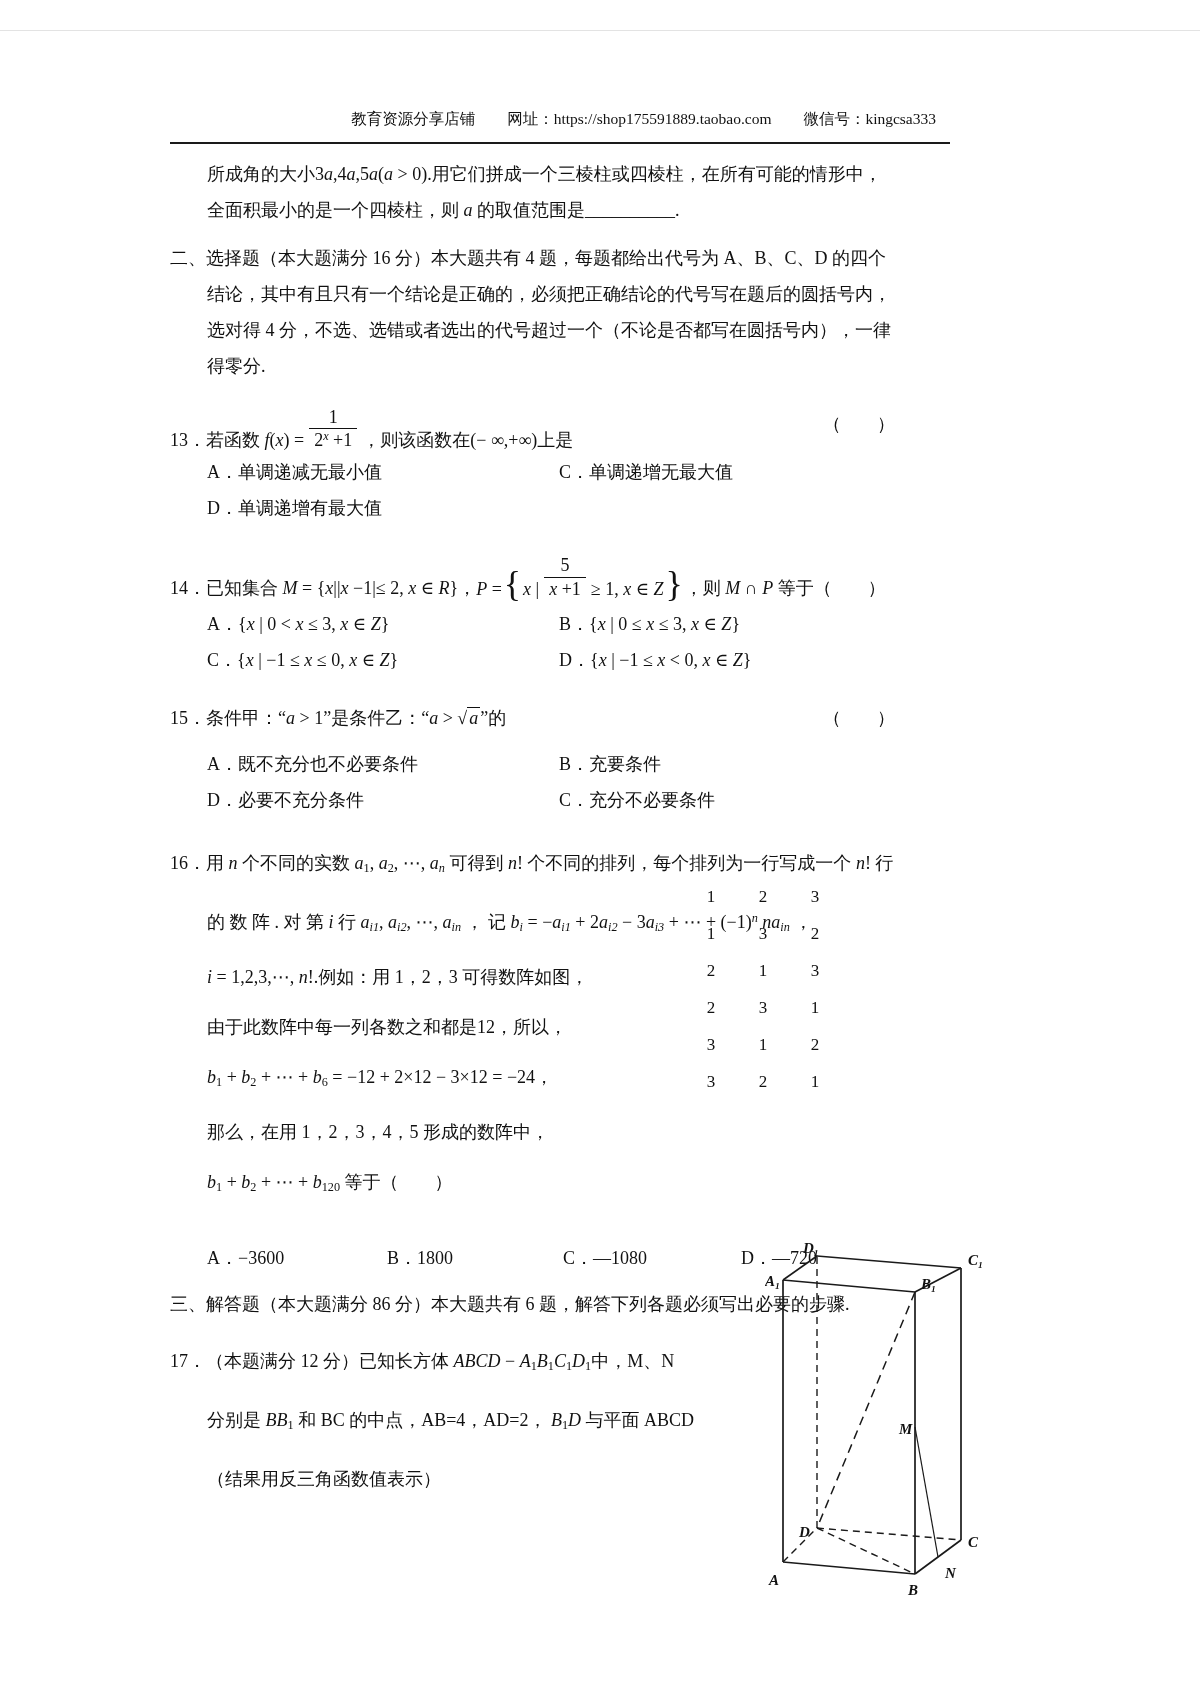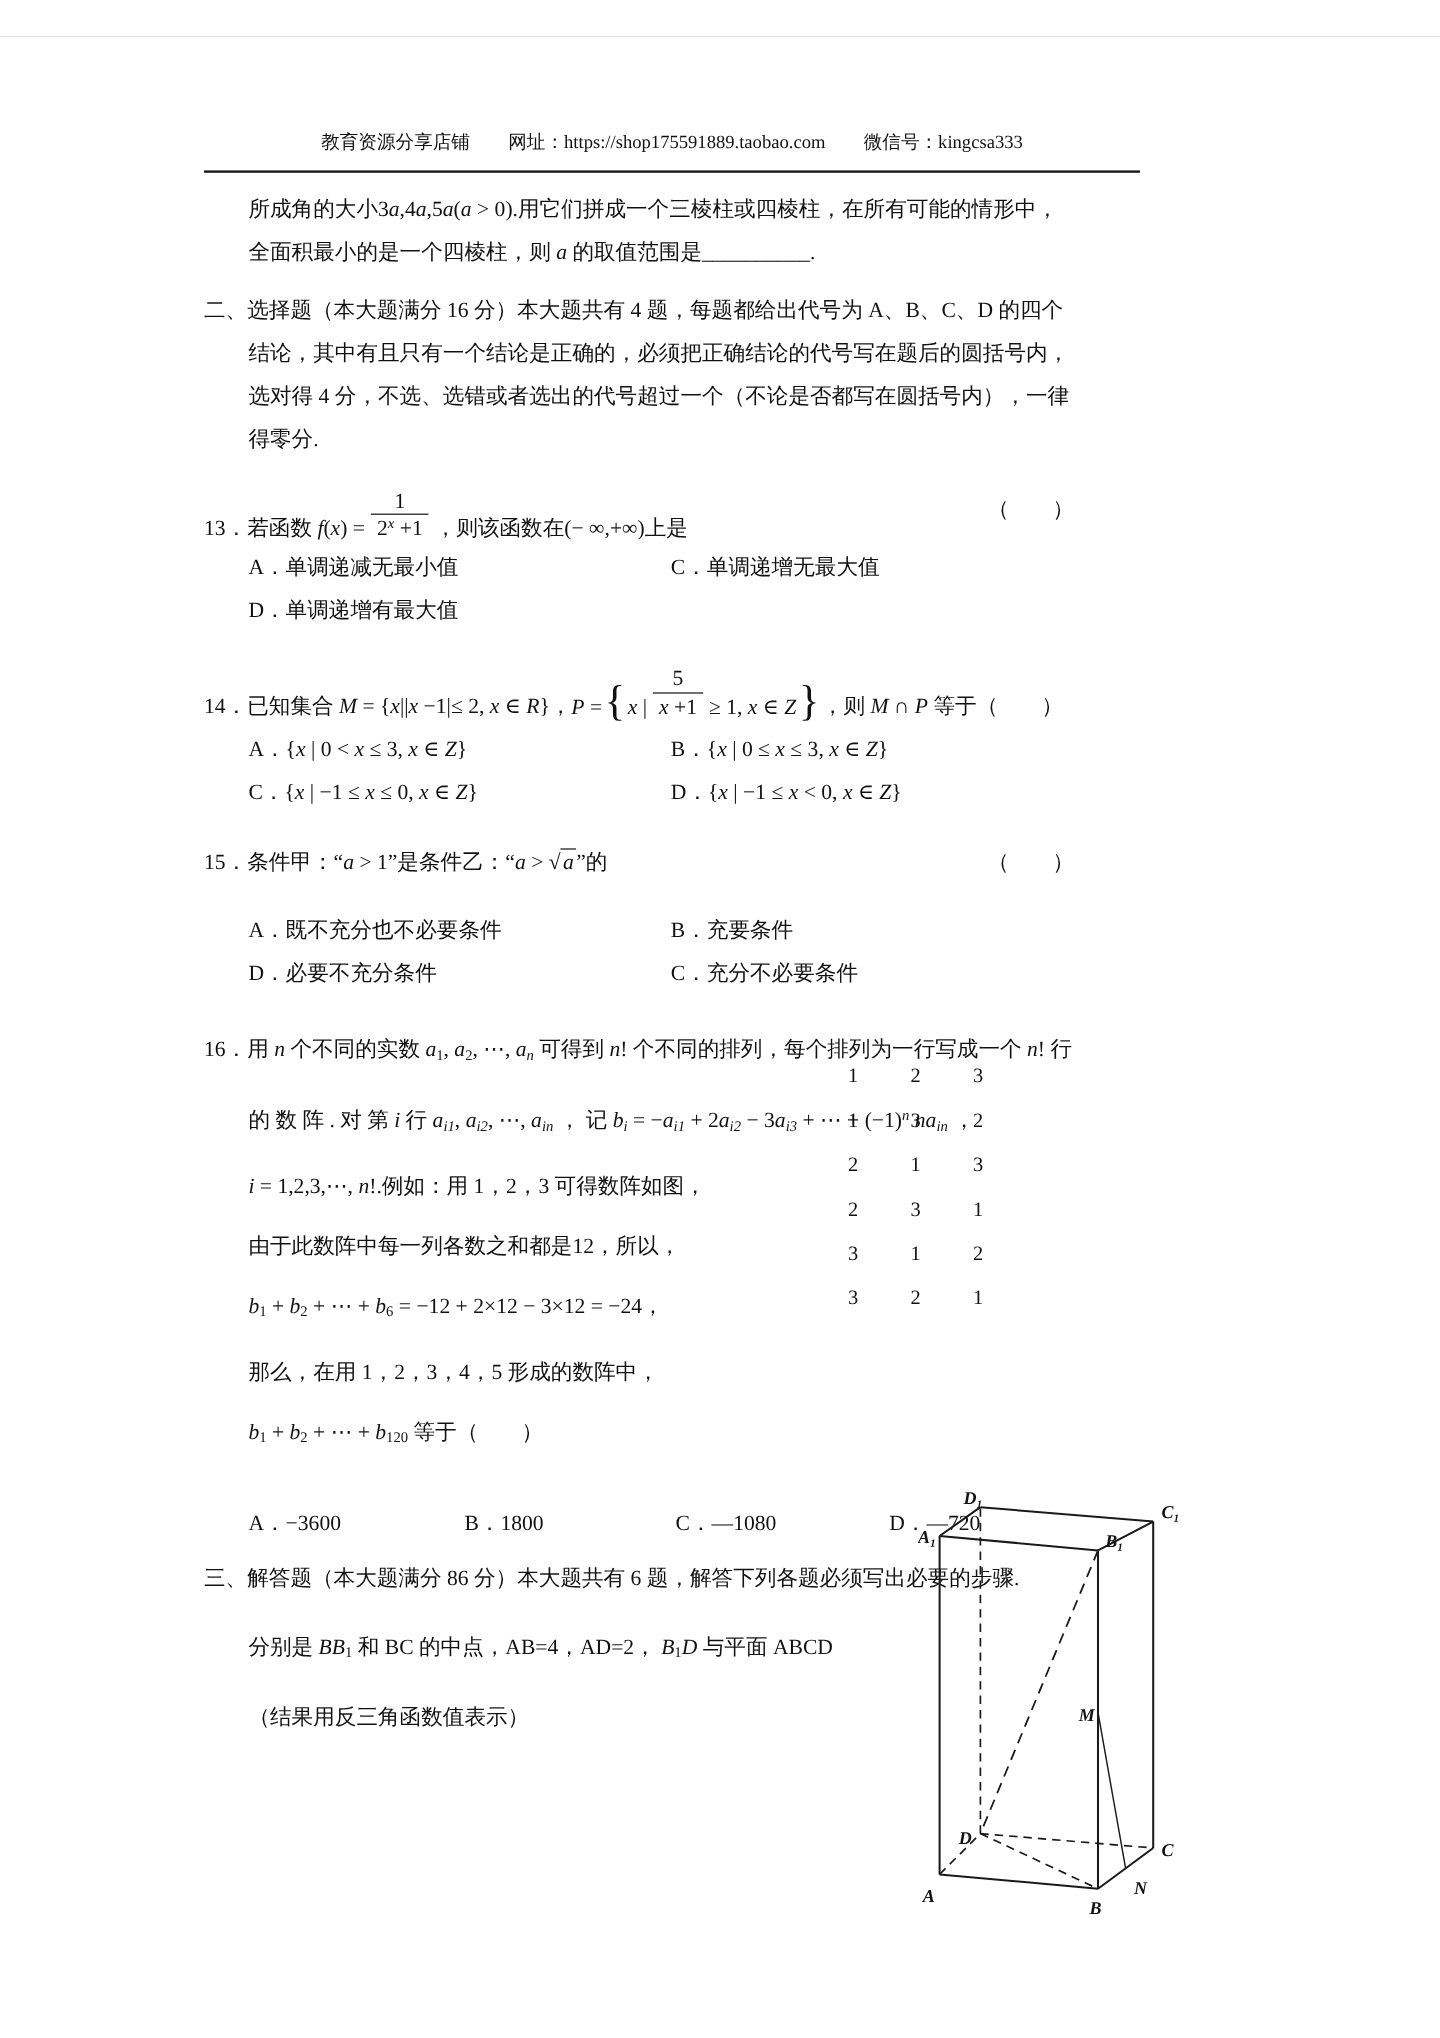--- a/index.html
+++ b/index.html
@@ -2,21 +2,21 @@
 <html><head>
 <meta charset="utf-8">
 <title>Math Exam Page</title>
 <style>
   *{margin:0;padding:0;box-sizing:border-box}
   body{background:#fff;margin:0}
   .page{position:relative;width:1200px;height:1698px;background:#ffffff;color:#111;
         font-family:"Liberation Serif","DejaVu Serif",serif;font-size:18px;overflow:hidden}
   .scanline{position:absolute;top:30px;left:0;width:100%;border-top:1px solid #e3e3e3}
   .col{position:absolute;left:170px;top:104px;width:780px}
-  .hdr{text-align:center;font-size:15.5px;line-height:30px;white-space:nowrap}
+  .hdr{text-align:right;font-size:15.5px;line-height:30px;white-space:nowrap}
   .hdr span{margin:0 14px}
   .rule{border:none;border-top:2px solid #1a1a1a;margin:8px 0 12px 0}
   .line{line-height:36px}
   .ind{margin-left:37px}
   .rel{position:relative}
   .b{font-weight:normal}
   .i{font-style:italic}
   .supi{font-size:68%;vertical-align:0.5em;font-style:italic}
   .sub{font-size:68%;vertical-align:-0.25em}
   .subi{font-size:68%;vertical-align:-0.25em;font-style:italic}
@@ -26,21 +26,21 @@
   .frac .den{display:block;border-top:1.3px solid #111;padding:0 5px}
   .bigb{font-size:36px;line-height:0.9;font-weight:400;margin:0 2px}
   .stem{display:flex;align-items:flex-end}
   .q13stem{margin-top:12px;min-height:56px}
   .q14stem{margin-top:10px;min-height:64px}
   .q15stem{margin-top:20px;line-height:40px}
   .paren{position:absolute;right:55px;top:50%;transform:translateY(-50%)}
   .optgrid2{display:grid;grid-template-columns:352px 1fr;margin-left:37px;line-height:36px}
   .optgrid2.mt2{margin-top:2px}
   .optgrid2.mt6{margin-top:6px}
-  .optgrid2.mt8{margin-top:19px}
+  .optgrid2.mt8{margin-top:8px}
   .q16{margin-top:20px}
   .q16 .line{line-height:50px}
   .optgrid4{display:grid;grid-template-columns:180px 176px 178px 1fr;margin-left:37px;line-height:36px;margin-top:28px}
   .sec3{margin-top:10px;line-height:36px}
   .q17{margin-top:12px}
   .q17 .line{line-height:54px;width:600px}
   .matrix{position:absolute;left:685px;top:878px;font-size:17px}
   .mrow{display:grid;grid-template-columns:52px 52px 52px;line-height:37px;text-align:center}
   .figure{position:absolute;left:765px;top:1242px;width:235px;height:370px}
   .figure text{font-family:"Liberation Serif","DejaVu Serif",serif;font-style:italic;font-weight:600;font-size:15px;fill:#111}
@@ -128,20 +128,21 @@
         <span>A．−3600</span>
         <span>B．1800</span>
         <span>C．—1080</span>
         <span>D．—720</span>
       </div>
     </div>
 
     <div class="sec3"><span class="b">三、解答题</span><span>（本大题满分 86 分）本大题共有 6 题，解答下列各题必须写出必要的步骤.</span></div>
 
     <div class="q17">
+      <div class="line"><span>17．（本题满分 12 分）已知长方体 </span><span class="i">ABCD</span><span> − </span><span class="i">A</span><span class="sub">1</span><span class="i">B</span><span class="sub">1</span><span class="i">C</span><span class="sub">1</span><span class="i">D</span><span class="sub">1</span><span>中，M、N</span></div>
       <div class="line ind"><span>分别是 </span><span class="i">BB</span><span class="sub">1</span><span> 和 BC 的中点，AB=4，AD=2， </span><span class="i">B</span><span class="sub">1</span><span class="i">D</span><span> 与平面 ABCD</span></div>
       <div class="line ind"><span>（结果用反三角函数值表示）</span></div>
     </div>
 
   </div>
 
   <div class="matrix">
     <div class="mrow">
       <span>1</span>
       <span>2</span>

